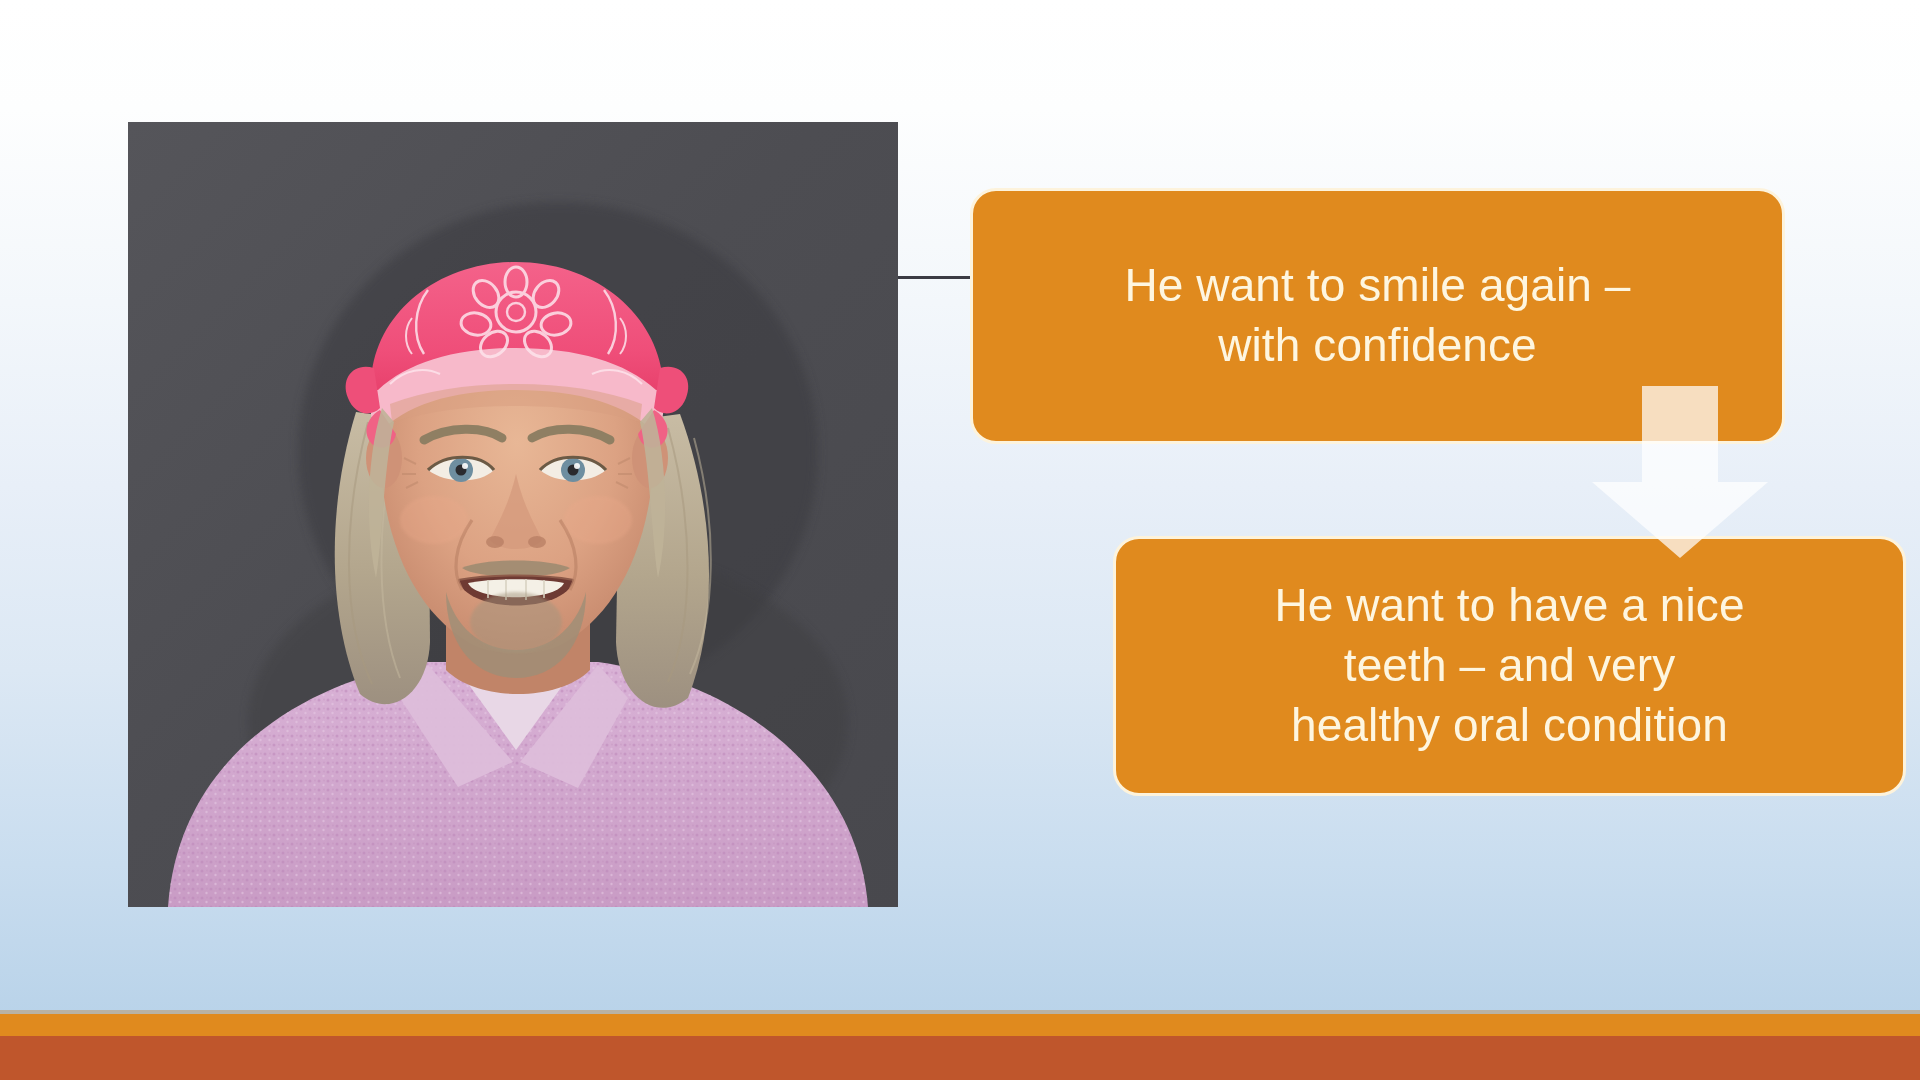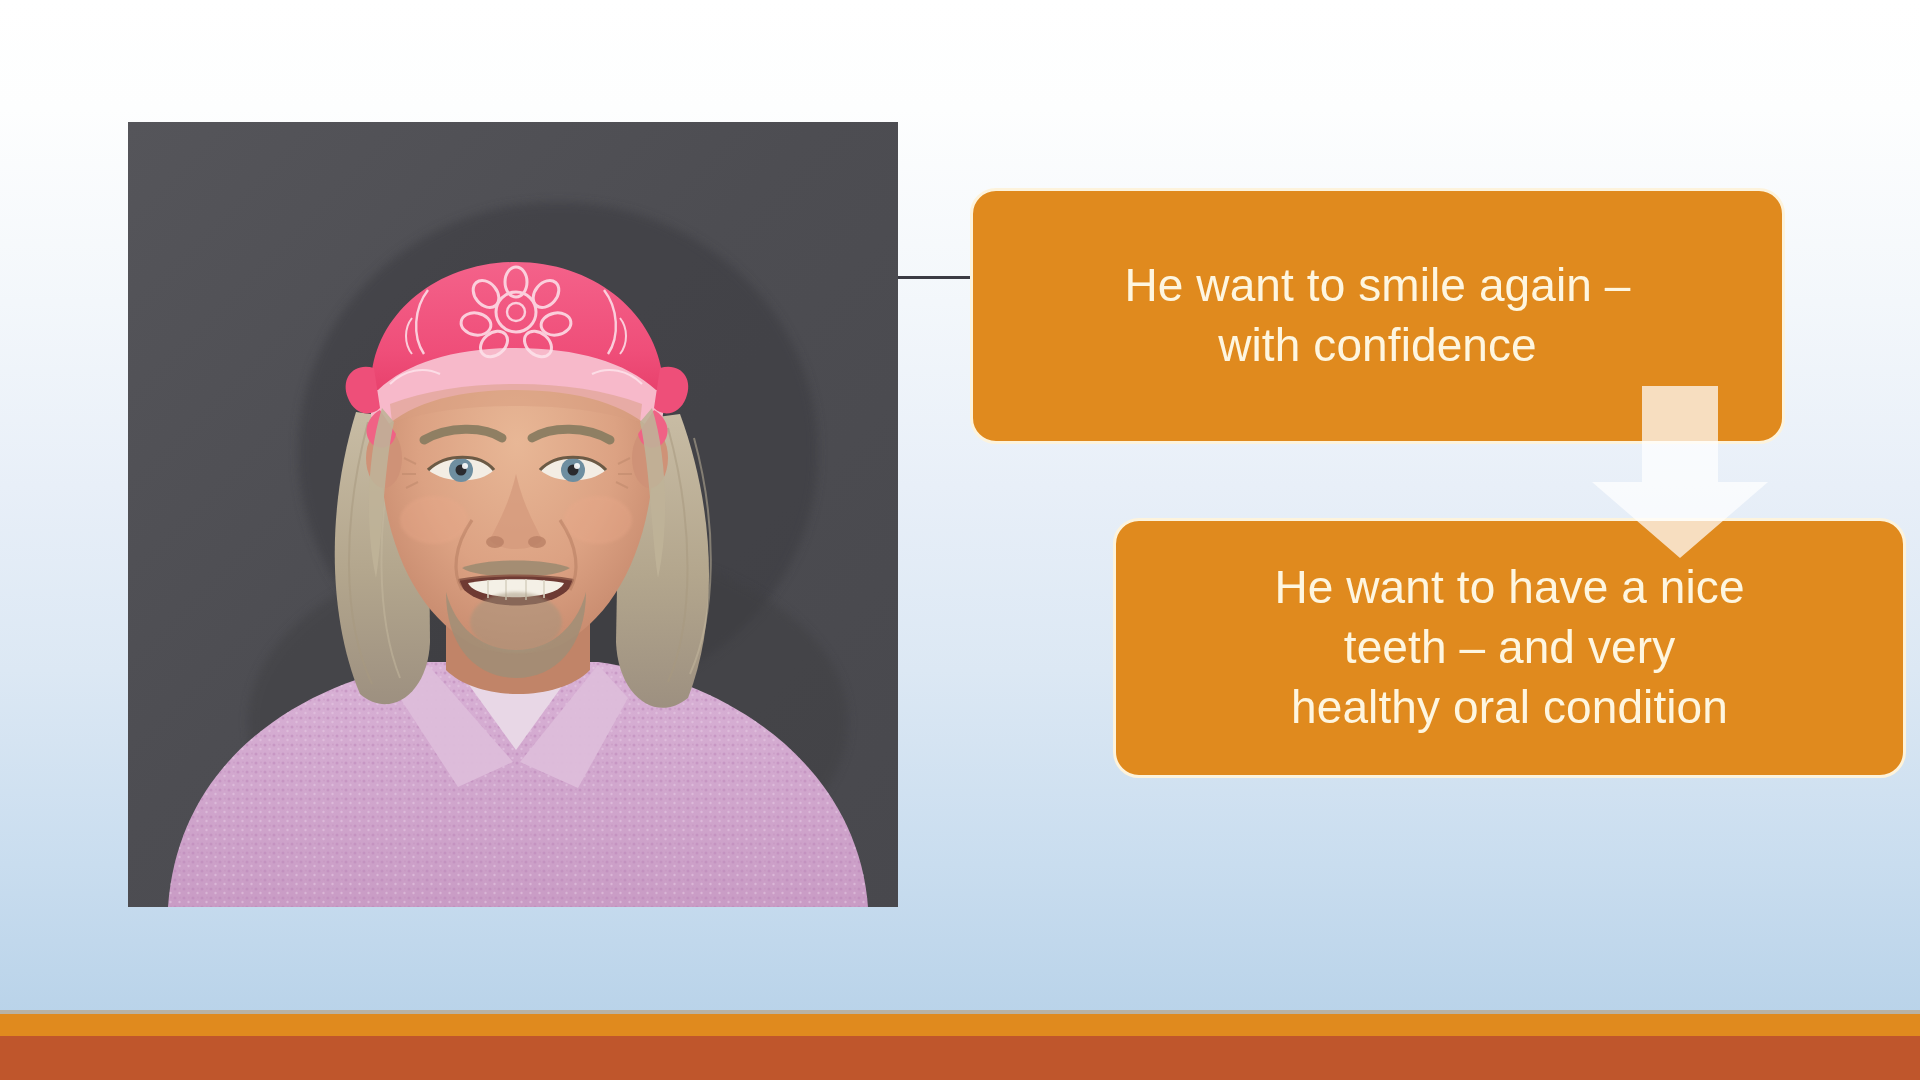--- a/index.html
+++ b/index.html
@@ -70,21 +70,21 @@
     left: 970px;
     top: 188px;
     width: 815px;
     height: 256px;
     font-size: 46px;
     z-index: 3;
     justify-content: center;
   }
   #callout-2 {
     left: 1113px;
-    top: 518px;
+    top: 536px;
     width: 793px;
     height: 260px;
     font-size: 46px;
     z-index: 3;
   }
   .callout .txt { display: block; width: 100%; }
 
   
   #down-arrow {
     position: absolute;

